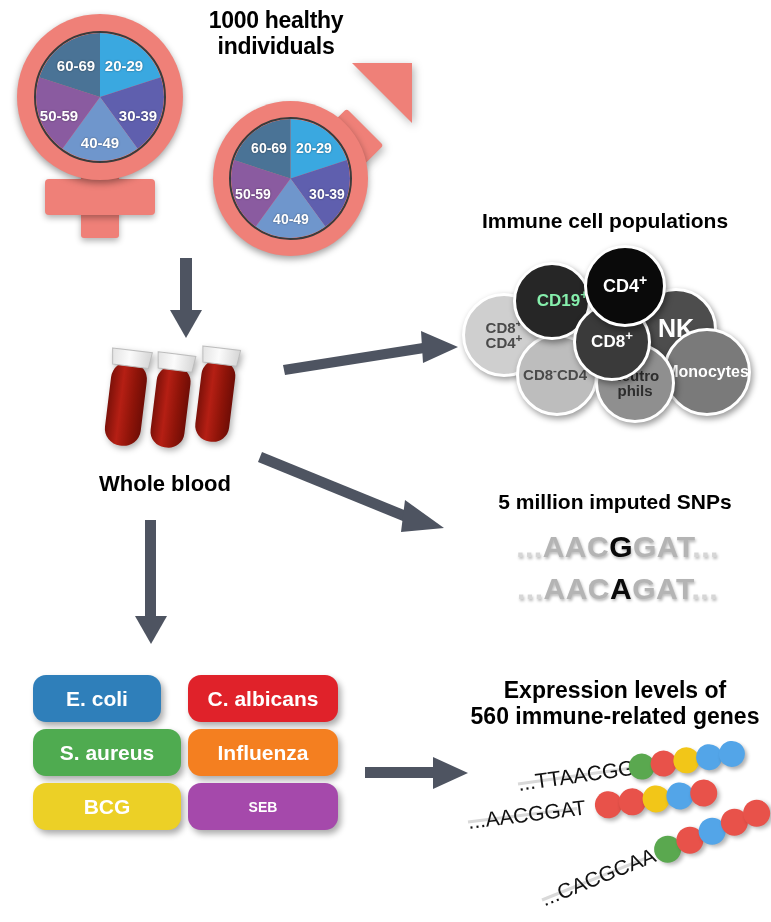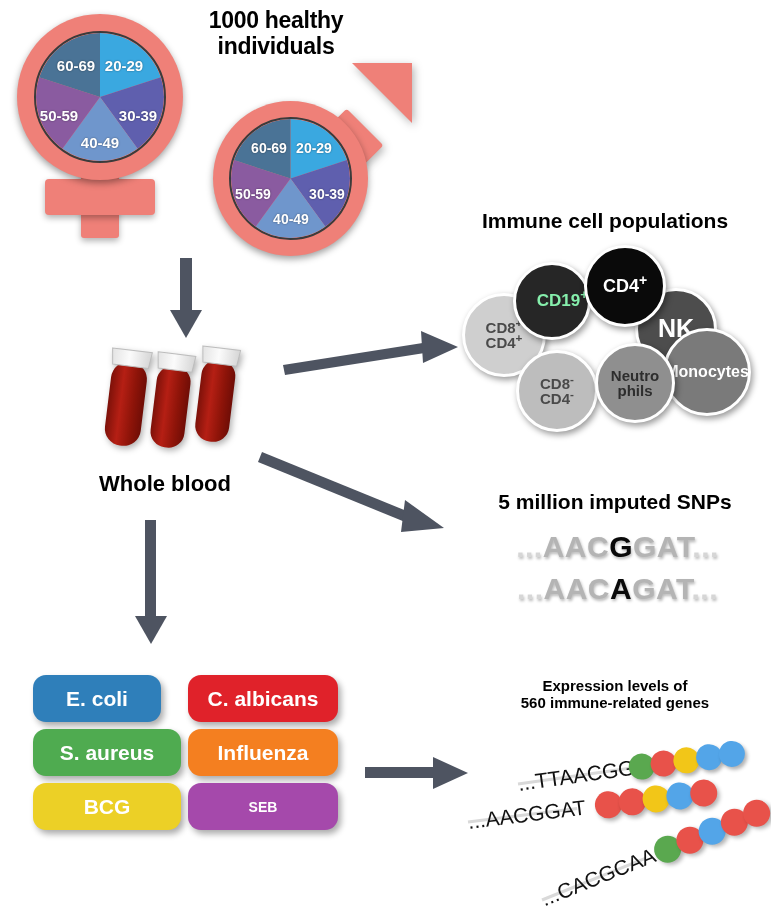--- a/index.html
+++ b/index.html
@@ -178,21 +178,21 @@
 
 <div class="abs ttl" style="left:455px;top:209px;width:300px;font-size:21px;">Immune cell populations</div>
 
 <div class="abs" style="left:455px;top:240px;width:305px;height:180px;">
 
   <div class="cell" style="left:7px;top:53px;width:84px;height:84px;background:#cfcfcf;color:#4a4a4a;font-size:15px;flex-direction:column;z-index:1;">
     <span><span>CD8</span><sup>+</sup></span>
     <span><span>CD4</span><sup>+</sup></span>
   </div>
 
-  <div class="cell" style="left:61px;top:110px;width:82px;height:82px;background:#bdbdbd;color:#4a4a4a;font-size:15px;flex-direction:column;z-index:2;text-align:right;">
+  <div class="cell" style="left:61px;top:94px;width:82px;height:82px;background:#bdbdbd;color:#4a4a4a;font-size:15px;z-index:2;text-align:right;">
     <span><span>CD8</span><sup>-</sup></span>
     <span><span>CD4</span><sup>-</sup></span>
   </div>
 
   <div class="cell" style="left:180px;top:48px;width:82px;height:82px;background:#4d4d4d;color:#ffffff;font-size:25px;z-index:2;">
     <span>NK</span>
   </div>
 
   <div class="cell" style="left:208px;top:88px;width:88px;height:88px;background:#7a7a7a;color:#ffffff;font-size:16px;flex-direction:row;z-index:3;">
     <span>Mono</span>
@@ -201,20 +201,23 @@
 
   <div class="cell" style="left:140px;top:103px;width:80px;height:80px;background:#8f8f8f;color:#2d2d2d;font-size:15px;flex-direction:column;z-index:4;">
     <span>Neutro</span>
     <span>phils</span>
   </div>
 
   <div class="cell" style="left:58px;top:22px;width:78px;height:78px;background:#262626;color:#86efac;font-size:17px;z-index:5;justify-content:flex-end;">
     <span><span>CD19</span><sup>+</sup></span>
   </div>
 
+  <div class="cell" style="left:118px;top:63px;width:78px;height:78px;background:#3a3a3a;color:#ffffff;font-size:17px;z-index:6;">
+    <span><span>CD8</span><sup>+</sup></span>
+  </div>
 
   <div class="cell" style="left:129px;top:5px;width:82px;height:82px;background:#0a0a0a;color:#ffffff;font-size:18px;z-index:7;">
     <span><span>CD4</span><sup>+</sup></span>
   </div>
 </div>
 
 <div class="abs ttl" style="left:470px;top:490px;width:290px;font-size:21px;">5 million imputed SNPs</div>
 
 <div class="abs" style="left:480px;top:530px;width:275px;height:90px;">
   <div class="snpline" style="left:0;top:0;font-size:30px;width:275px;text-align:center;">
@@ -246,21 +249,21 @@
     </div>
 </div>
 
 <svg class="arrowsvg" style="left:365px;top:755px;width:105px;height:36px;">
   <g fill="#4e5461">
     <rect x="0" y="12" width="75" height="11"></rect>
     <polygon points="68,2 103,18 68,34"></polygon>
   </g>
 </svg>
 
-<div class="abs ttl" style="left:460px;top:678px;width:310px;font-size:15px;">
+<div class="abs ttl" style="left:460px;top:678px;width:310px;font-size:23px;">
   <div>Expression levels of</div>
   <div>560 immune-related genes</div>
 </div>
 
 <div class="abs" style="left:450px;top:740px;width:320px;height:175px;">
 
   <div class="strand" style="left:68px;top:27px;width:230px;height:34px;transform:rotate(-8deg);">
     <div class="bar" style="width:120px;"></div>
     <span class="seq" style="font-size:21px;">...TTAACGG</span>
     <span class="bead" style="left:112px;width:26px;height:26px;background:#5aa84f;"></span>

